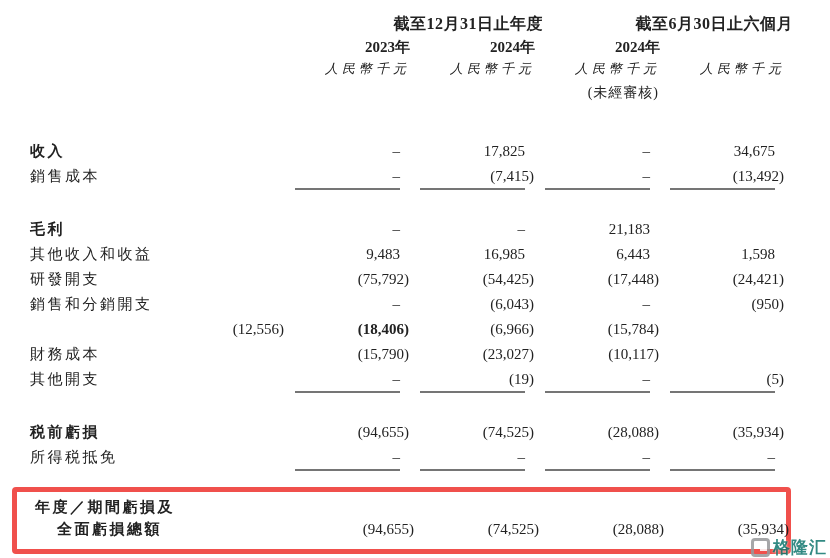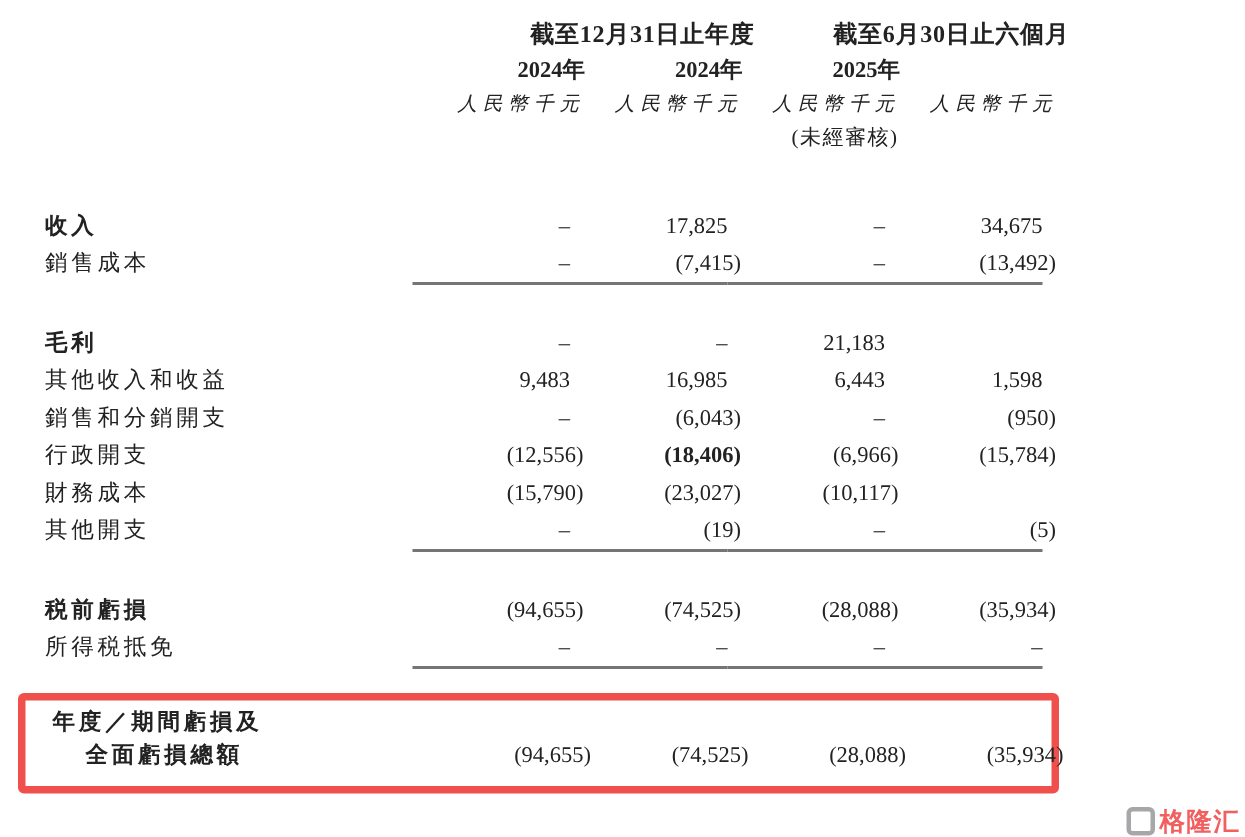--- a/index.html
+++ b/index.html
@@ -9,20 +9,21 @@
     background:#ffffff;
     box-sizing:border-box;
     padding:14px 0 0 30px;
     font-family:"Liberation Serif","DejaVu Serif",serif;
     color:#222222;
     overflow:hidden;
   }
   .grid{
     display:grid;
     grid-template-columns:245px 105px 105px 105px 105px;
+    column-gap:20px;
     align-items:start;
   }
   .cell{min-height:1px;}
   .label{
     font-size:15px;
     letter-spacing:2.5px;
     line-height:18px;
     white-space:nowrap;
   }
   .bold{font-weight:bold;}
@@ -59,34 +60,34 @@
   
   .rows{margin-top:36px;}
   .row{height:25px;}
   .row.section{margin-top:28px;}
   .ul{border-bottom:2px solid #757575;padding-bottom:3px;}
   
   .total-box{
     box-sizing:border-box;
     margin-left:-18px;
     margin-top:14px;
-    width:694px;
+    width:779px;
     border:5px solid #f0504c;
     border-radius:4px;
     padding:6px 0 7px 18px;
   }
   .total-line{height:22px;}
   .indent{padding-left:22px;}
   
   .watermark{
     position:absolute;
     right:3px;bottom:1px;
     display:flex;align-items:flex-start;gap:3px;
     opacity:0.85;
-    color:#ef4444;
+    color:#0f766e;
     text-shadow:0 0 2px #ffffff;
     font-family:"Liberation Sans","DejaVu Sans",sans-serif;
     padding-left:24px;
   }
   .wm-icon{
     box-sizing:border-box;
     width:19px;height:19px;
     border:3px solid #97989b;
     border-radius:4px;
     background:
@@ -105,23 +106,23 @@
 
 <div class="sheet">
 
   <div class="grid hdr-groups">
     <div class="cell group-title g1"><span>截至12月31日止年度</span></div>
     <div class="cell group-title g2"><span>截至6月30日止六個月</span></div>
   </div>
 
   <div class="grid hdr-years">
     <div class="cell"></div>
+    <div class="cell num year"><span>2023年</span></div>
     <div class="cell num year"><span>2024年</span></div>
     <div class="cell num year"><span>2024年</span></div>
-    <div class="cell num year"><span>2025年</span></div>
   </div>
 
   <div class="grid hdr-units">
     <div class="cell"></div>
     <div class="cell num unit"><span>人民幣千元</span></div>
     <div class="cell num unit"><span>人民幣千元</span></div>
     <div class="cell num unit"><span>人民幣千元</span></div>
     <div class="cell num unit"><span>人民幣千元</span></div>
   </div>
 
@@ -152,28 +153,34 @@
         <div class="cell num"><span>21,183</span></div>
       </div>
       <div class="grid row">
         <div class="cell label">其他收入和收益</div>
         <div class="cell num"><span>9,483</span></div>
         <div class="cell num"><span>16,985</span></div>
         <div class="cell num"><span>6,443</span></div>
         <div class="cell num"><span>1,598</span></div>
       </div>
       <div class="grid row">
+        <div class="cell label">研發開支</div>
+        <div class="cell num"><span style="margin-right: -9px;">(75,792)</span></div>
+        <div class="cell num"><span style="margin-right: -9px;">(54,425)</span></div>
+        <div class="cell num"><span style="margin-right: -9px;">(17,448)</span></div>
+        <div class="cell num"><span style="margin-right: -9px;">(24,421)</span></div>
+      </div>
+      <div class="grid row">
         <div class="cell label">銷售和分銷開支</div>
         <div class="cell num"><span>–</span></div>
         <div class="cell num"><span style="margin-right: -9px;">(6,043)</span></div>
         <div class="cell num"><span>–</span></div>
         <div class="cell num"><span style="margin-right: -9px;">(950)</span></div>
       </div>
       <div class="grid row">
-        <div class="cell label">行政開支</div>
         <div class="cell num"><span style="margin-right: -9px;">(12,556)</span></div>
         <div class="cell num"><span style="margin-right: -9px; font-weight: bold;">(18,406)</span></div>
         <div class="cell num"><span style="margin-right: -9px;">(6,966)</span></div>
         <div class="cell num"><span style="margin-right: -9px;">(15,784)</span></div>
       </div>
       <div class="grid row">
         <div class="cell label">財務成本</div>
         <div class="cell num"><span style="margin-right: -9px;">(15,790)</span></div>
         <div class="cell num"><span style="margin-right: -9px;">(23,027)</span></div>
         <div class="cell num"><span style="margin-right: -9px;">(10,117)</span></div>

